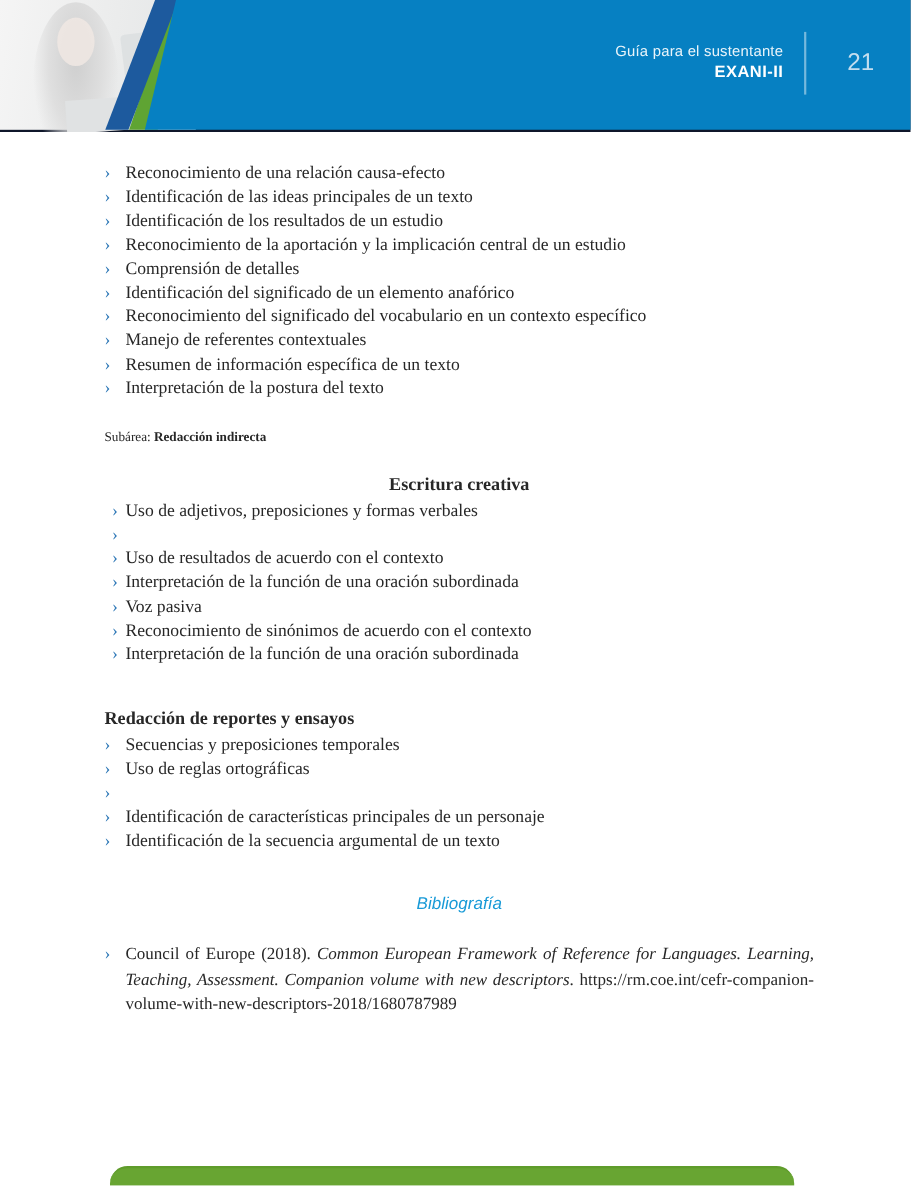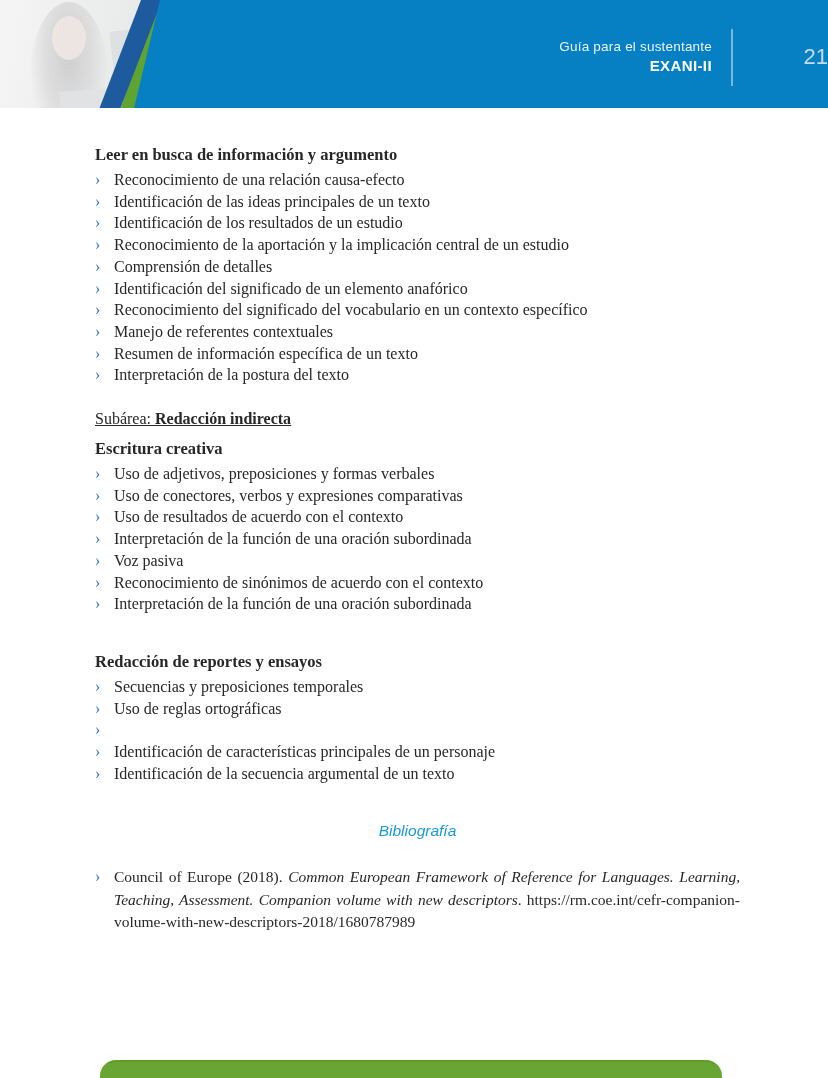--- a/index.html
+++ b/index.html
@@ -1,51 +1,51 @@
 <!DOCTYPE html>
 <html><head>
 <meta charset="utf-8">
 <title>Guía para el sustentante EXANI-II — p.21</title>
 <style>
   html,body{margin:0;padding:0;background:#ffffff;}
   .page{position:relative;width:828px;height:1078px;background:#ffffff;overflow:hidden;
         font-family:"Liberation Serif", serif;color:#272727;}
 
   
-  .header{position:absolute;left:0;top:0;width:828px;height:108px;overflow:hidden;background:#0f172a;}
+  .header{position:absolute;left:0;top:0;width:828px;height:120px;overflow:hidden;background:#0f172a;}
   .photo{position:absolute;left:0;top:0;width:178px;height:118px;
          background:linear-gradient(100deg,#f5f5f5 0%,#ebecec 55%,#e3e5e6 100%);}
   .photo .ph-hair{position:absolute;left:30px;top:2px;width:78px;height:150px;border-radius:50%;
          background:radial-gradient(ellipse at 50% 35%, #c9c9c9 0%, #dcdcdc 45%, rgba(255,255,255,0) 72%);opacity:.85;}
   .photo .ph-face{position:absolute;left:52px;top:16px;width:34px;height:44px;border-radius:50%;
          background:#eee7e2;opacity:.9;}
   .photo .ph-monitor{position:absolute;left:112px;top:28px;width:62px;height:52px;border-radius:4px;
          background:#dbdee0;transform:rotate(-7deg);opacity:.8;}
   .photo .ph-desk{position:absolute;left:60px;top:88px;width:110px;height:30px;background:#e0e2e3;transform:rotate(-4deg);}
   .stripe{position:absolute;top:0;height:118px;transform-origin:0 0;}
   .stripe-green{left:158px;width:26px;background:#5fa433;transform:skewX(-19deg);}
   .stripe-navy{left:141px;width:21px;background:#1d5a9e;transform:skewX(-21deg);}
   .stripe-blue{left:160px;width:720px;background:#0680c2;transform:skewX(-13.5deg);}
   .header-text{position:absolute;right:116px;top:39px;text-align:right;
          font-family:"Liberation Sans", sans-serif;}
   .guide-label{font-size:13.5px;color:#eaf4fa;letter-spacing:.2px;}
   .exam-label{font-size:15px;font-weight:700;color:#ffffff;margin-top:3px;letter-spacing:.4px;}
   .hdr-divider{position:absolute;left:731px;top:29px;width:2px;height:57px;background:rgba(255,255,255,.45);}
-  .page-number{position:absolute;left:737px;top:44px;width:91px;text-align:right;
+  .page-number{position:absolute;left:737px;top:44px;width:91px;text-align:center;
          font-family:"Liberation Sans", sans-serif;font-size:22px;color:#c3ddee;}
 
   
   .content{position:absolute;left:95px;top:144px;width:645px;}
   .sec-heading{font-size:16.5px;font-weight:700;line-height:22px;margin:0;}
   ul.topic-list{list-style:none;margin:3px 0 0;padding:0;}
   ul.topic-list li{display:flex;font-size:16px;line-height:21.7px;}
   .mk{color:#2e78b7;flex:0 0 19px;width:19px;font-size:16px;}
-  .subarea{font-size:16px;line-height:22px;margin:22px 0 0;text-decoration:underline;}
+  .subarea{font-size:12px;line-height:22px;margin:22px 0 0;}
   .subarea .bold{font-weight:700;}
-  .sec2{margin-top:8px;}
+  .sec2{margin-top:21px;text-align:center;}
   .sec3{margin-top:36px;}
   .biblio-heading{font-family:"Liberation Sans", sans-serif;font-style:italic;font-weight:400;
          color:#189ad7;font-size:15.5px;margin:38px 0 0;text-align:center;}
   .reference{display:flex;margin-top:26px;font-size:15.5px;line-height:22.5px;}
   .reference p{margin:0;flex:1;text-align:justify;}
 
   
   .footer-green{position:absolute;left:100px;bottom:0;width:622px;height:16px;
          background:#68a532;border-top:2px solid #5f9c2b;border-radius:16px 16px 0 0;}
 </style>
@@ -68,21 +68,20 @@
       <div class="guide-label">Guía para el sustentante</div>
       <div class="exam-label">EXANI-II</div>
     </div>
     <div class="hdr-divider"></div>
     <div class="page-number">21</div>
   </header>
 
   <main class="content">
 
     <section>
-      <h2 class="sec-heading">Leer en busca de información y argumento</h2>
       <ul class="topic-list">
         <li>
             <span class="mk">›</span>
             <span>Reconocimiento de una relación causa-efecto</span>
           </li>
         <li>
             <span class="mk">›</span>
             <span>Identificación de las ideas principales de un texto</span>
           </li>
         <li>
@@ -124,21 +123,20 @@
 
     <section class="sec2">
       <h2 class="sec-heading">Escritura creativa</h2>
       <ul class="topic-list">
         <li>
             <span class="mk">›</span>
             <span>Uso de adjetivos, preposiciones y formas verbales</span>
           </li>
         <li>
             <span class="mk">›</span>
-            <span>Uso de conectores, verbos y expresiones comparativas</span>
           </li>
         <li>
             <span class="mk">›</span>
             <span>Uso de resultados de acuerdo con el contexto</span>
           </li>
         <li>
             <span class="mk">›</span>
             <span>Interpretación de la función de una oración subordinada</span>
           </li>
         <li>

